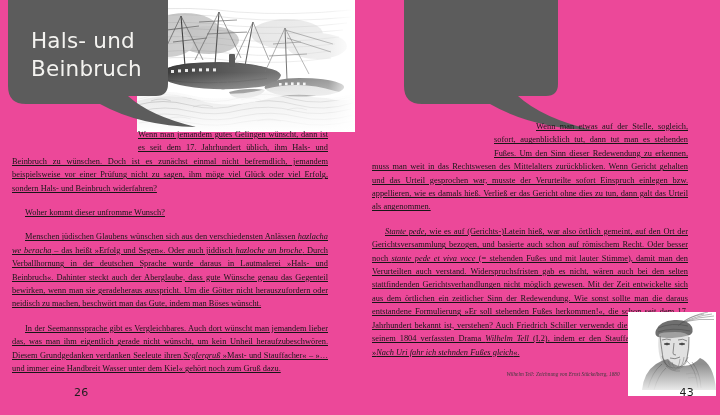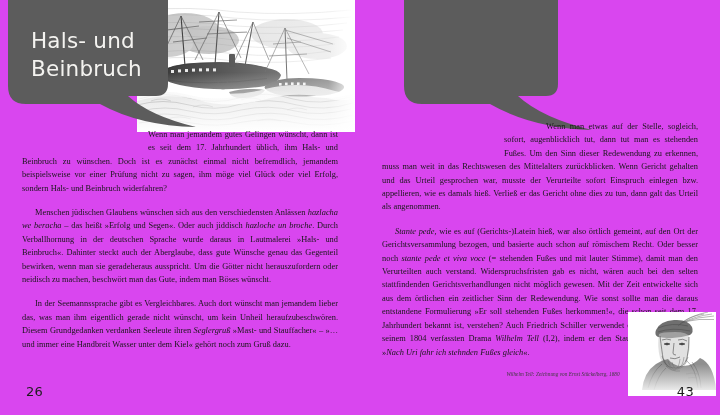--- a/index.html
+++ b/index.html
@@ -11,21 +11,21 @@
     width: 720px;
     height: 415px;
     overflow: hidden;
     font-family: "Liberation Serif", serif;
     color: #1b1b1b;
   }
   .spread {
     position: relative;
     width: 720px;
     height: 415px;
-    background: #d946ef;
+    background: #ec4899;
   }
   .page {
     position: absolute;
     top: 0;
     width: 360px;
     height: 415px;
     overflow: hidden;
   }
   .page-left  { left: 0; }
   .page-right { left: 360px; }
@@ -65,28 +65,29 @@
     position: absolute;
     left: 268px;
     top: 312px;
     width: 88px;
     height: 84px;
   }
 
   
   .body-col {
     position: absolute;
-    left: 22px;
+    left: 12px;
     width: 316px;
     font-size: 8.35px;
     line-height: 13.4px;
     text-align: justify;
     text-justify: inter-word;
     color: #171717;
     letter-spacing: 0.02px;
+    text-decoration: underline;
   }
   .col-left  { top: 128px; }
   .col-right { top: 120px; }
 
   .body-col p { margin: 0 0 11px 0; }
   .body-col p.indent { text-indent: 13px; }
   .body-col i, .body-col em { font-style: italic; }
 
   
   .shaper-left {
@@ -118,24 +119,25 @@
     font-style: italic;
     color: #3a3a3a;
     text-align: center;
     letter-spacing: 0.05px;
   }
 
   
   .folio {
     position: absolute;
     bottom: 16px;
-    font-size: 13px;
+    font-size: 11px;
     color: #1d1d1d;
     font-family: "DejaVu Sans", sans-serif;
     letter-spacing: 0.3px;
+    margin-left: 48px;
   }
   .folio-left  { left: 26px; }
   .folio-right { right: 26px; }
 </style>
 </head>
 <body>
 
 <div class="spread">
 
   <div class="page page-left">
@@ -275,20 +277,21 @@
     <div class="bubble-wrap">
       <svg class="bubble-svg" viewBox="0 0 360 150" width="360" height="150" aria-hidden="true">
         <path d="M-40 -30 L168 -30 L168 84 Q168 96 156 96 L128 96 Q150 116 196 127 Q140 126 100 104 L26 104 Q8 104 8 86 L8 -30 Z" fill="#5c5c5c"></path>
       </svg>
       <div class="bubble-title title-left">Hals- und
 Beinbruch</div>
     </div>
 
     <div class="body-col col-left">
       <p id="L-p1"><span class="shaper-left"></span><span>Wenn man jemandem gutes Gelingen wünscht, dann ist es seit dem 17. Jahrhundert üblich, ihm Hals- und Beinbruch zu wünschen. Doch ist es zunächst einmal nicht befremdlich, jemandem beispielsweise vor einer Prüfung nicht zu sagen, ihm möge viel Glück oder viel Erfolg, sondern Hals- und Beinbruch widerfahren?</span></p>
+      <p class="indent" id="L-p2"><span>Woher kommt dieser unfromme Wunsch?</span></p>
       <p class="indent" id="L-p3"><span>Menschen jüdischen Glaubens wünschen sich aus den verschiedensten Anlässen </span><i>hazlacha we beracha</i><span> – das heißt »Erfolg und Segen«. Oder auch jiddisch </span><i>hazloche un broche</i><span>. Durch Verballhornung in der deutschen Sprache wurde daraus in Lautmalerei »Hals- und Beinbruch«. Dahinter steckt auch der Aberglaube, dass gute Wünsche genau das Gegenteil bewirken, wenn man sie geradeheraus ausspricht. Um die Götter nicht herauszufordern oder neidisch zu machen, beschwört man das Gute, indem man Böses wünscht.</span></p>
       <p class="indent" id="L-p4"><span>In der Seemannssprache gibt es Vergleichbares. Auch dort wünscht man jemandem lieber das, was man ihm eigentlich gerade nicht wünscht, um kein Unheil heraufzubeschwören. Diesem Grundgedanken verdanken Seeleute ihren </span><i>Seglergruß</i><span> »Mast- und Stauffacher« – »… und immer eine Handbreit Wasser unter dem Kiel« gehört noch zum Gruß dazu.</span></p>
     </div>
 
     <div class="folio folio-left">26</div>
   </div>
 
   <div class="page page-right">
 
     <div class="bubble-wrap">

